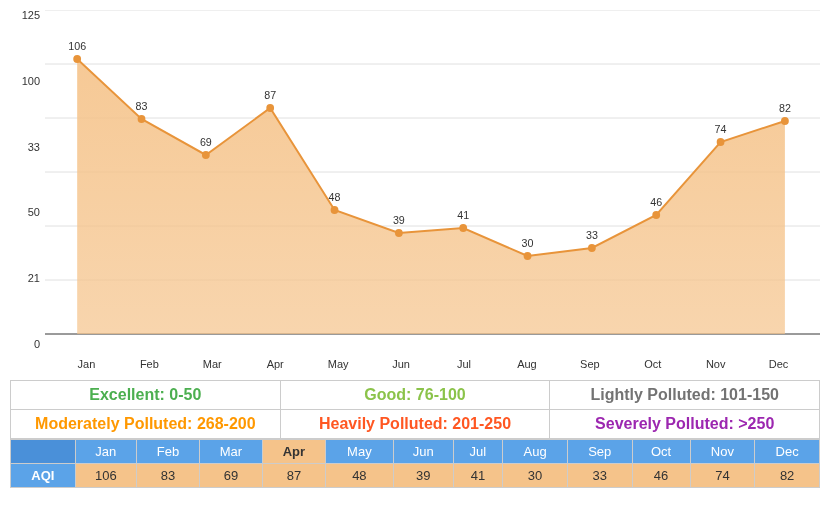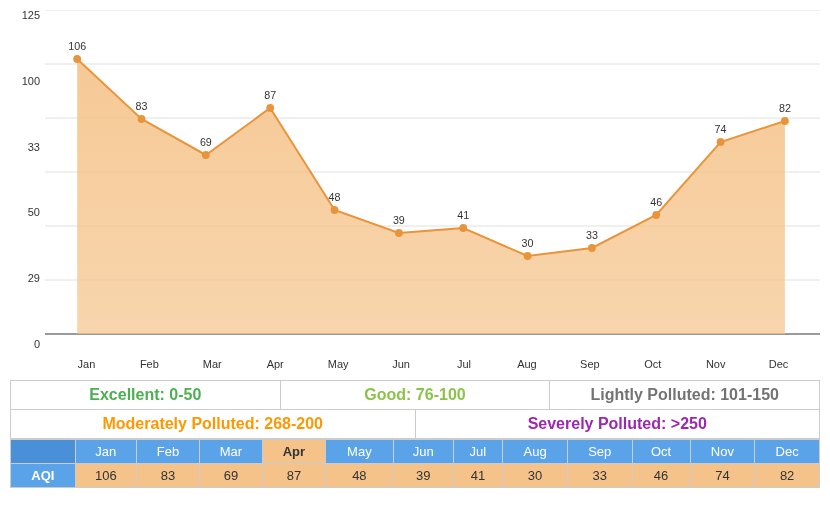--- a/index.html
+++ b/index.html
@@ -152,21 +152,21 @@
 <body>
 
 <div class="chart-container">
   <div class="chart-area">
 
     <div class="y-axis">
       <span class="y-tick">125</span>
       <span class="y-tick">100</span>
       <span class="y-tick">33</span>
       <span class="y-tick">50</span>
-      <span class="y-tick">29</span>
+      <span class="y-tick">21</span>
       <span class="y-tick">0</span>
     </div>
 
     <div class="chart-plot">
       <svg width="100%" height="100%" viewBox="0 0 795 340" preserveAspectRatio="none">
 
         <line x1="0" y1="0" x2="795" y2="0" stroke="#e0e0e0" stroke-width="1"></line>
         <line x1="0" y1="54" x2="795" y2="54" stroke="#e0e0e0" stroke-width="1"></line>
         <line x1="0" y1="108" x2="795" y2="108" stroke="#e0e0e0" stroke-width="1"></line>
         <line x1="0" y1="162" x2="795" y2="162" stroke="#e0e0e0" stroke-width="1"></line>
@@ -265,20 +265,23 @@
       <div class="legend-cell">
         <span class="label-color-good">Good: 76-100</span>
       </div>
       <div class="legend-cell">
         <span class="label-color-lightly">Lightly Polluted: 101-150</span>
       </div>
     </div>
     <div class="legend-row">
       <div class="legend-cell">
         <span class="label-color-moderately">Moderately Polluted: 268-200</span>
+      </div>
+      <div class="legend-cell">
+        <span class="label-color-heavily">Heavily Polluted: 201-250</span>
       </div>
       <div class="legend-cell">
         <span class="label-color-severely">Severely Polluted: &gt;250</span>
       </div>
     </div>
   </div>
 
   <table class="data-table">
     <thead>
       <tr>

